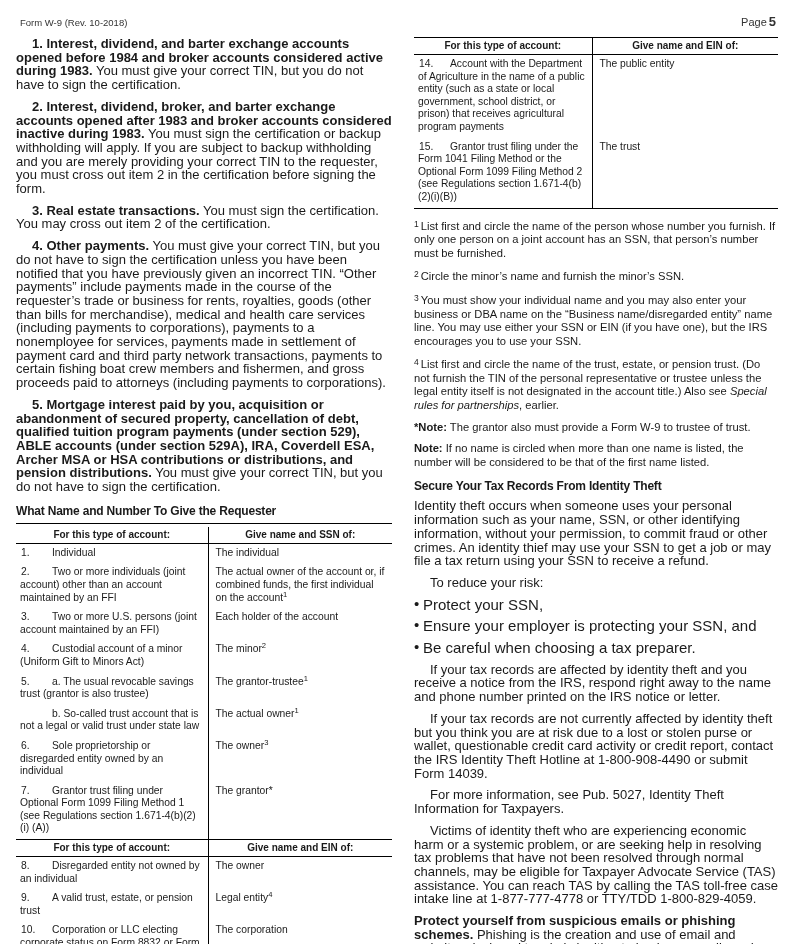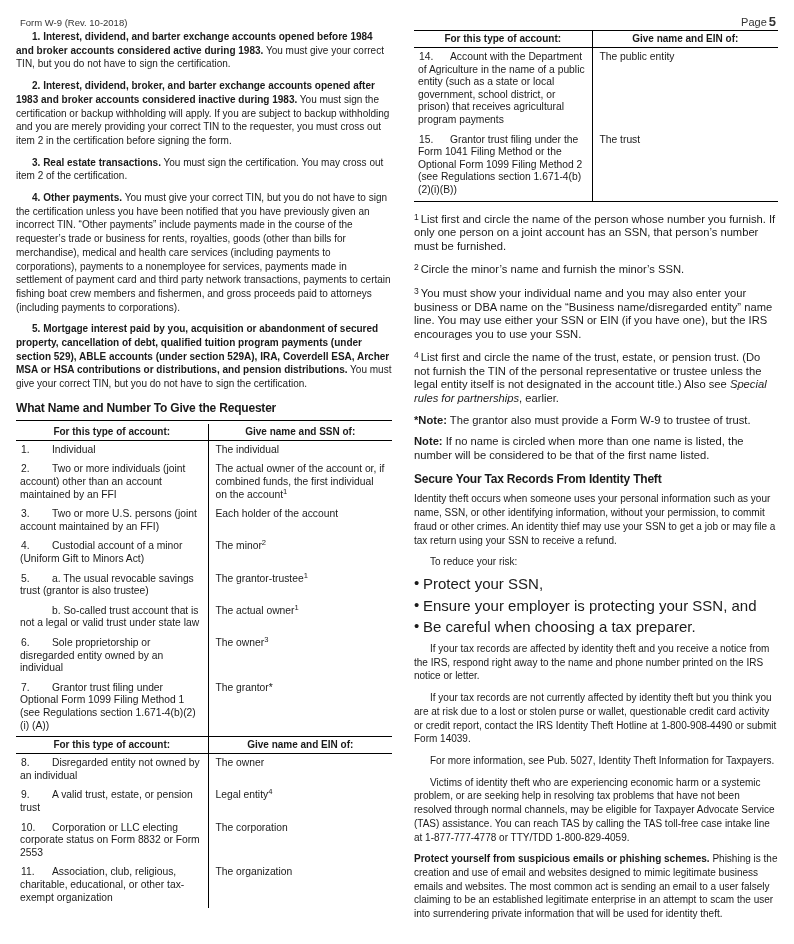--- a/index.html
+++ b/index.html
@@ -25,41 +25,41 @@
   }
 
   
   .running-head {
     display: flex;
     justify-content: space-between;
     align-items: baseline;
     font-size: 9.5px;
     color: #333;
     padding: 0 2px 0 4px;
-    margin-bottom: 1px;
+    margin-bottom: 8px;
   }
   .running-head .page-label { font-size: 11px; }
   .running-head .page-num {
     font-size: 13px;
     font-weight: bold;
     margin-left: 2px;
   }
 
   
   .columns {
     display: flex;
     gap: 22px;
     align-items: flex-start;
   }
   .col-left  { width: 376px; }
   .col-right { width: 364px; }
 
   
   p.body {
-    font-size: 10px;
+    font-size: 13px;
     line-height: 13.7px;
     margin: 0 0 8px 0;
     text-align: left;
   }
   p.body.indent { text-indent: 16px; }
   p.body.tight { }
   b, .bold { font-weight: bold; }
   i, .ital { font-style: italic; }
 
   .fn {

